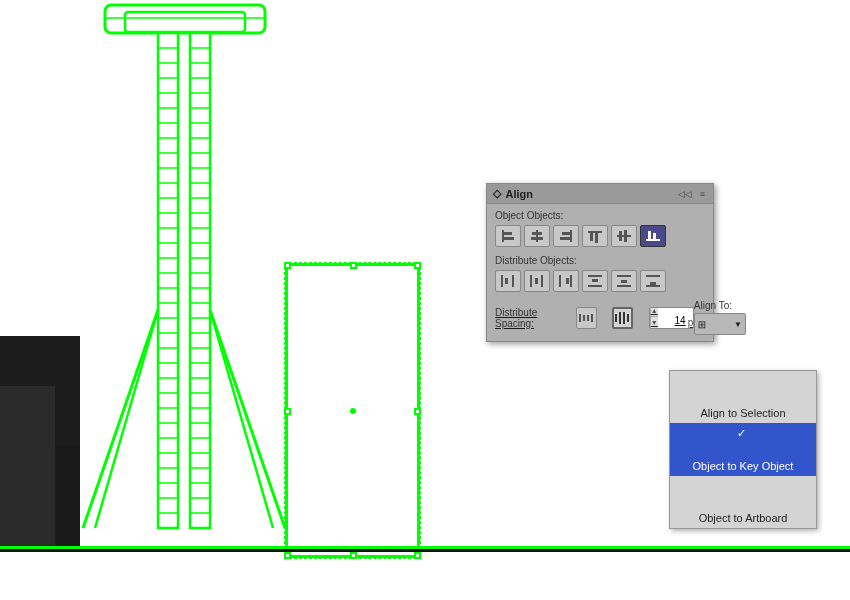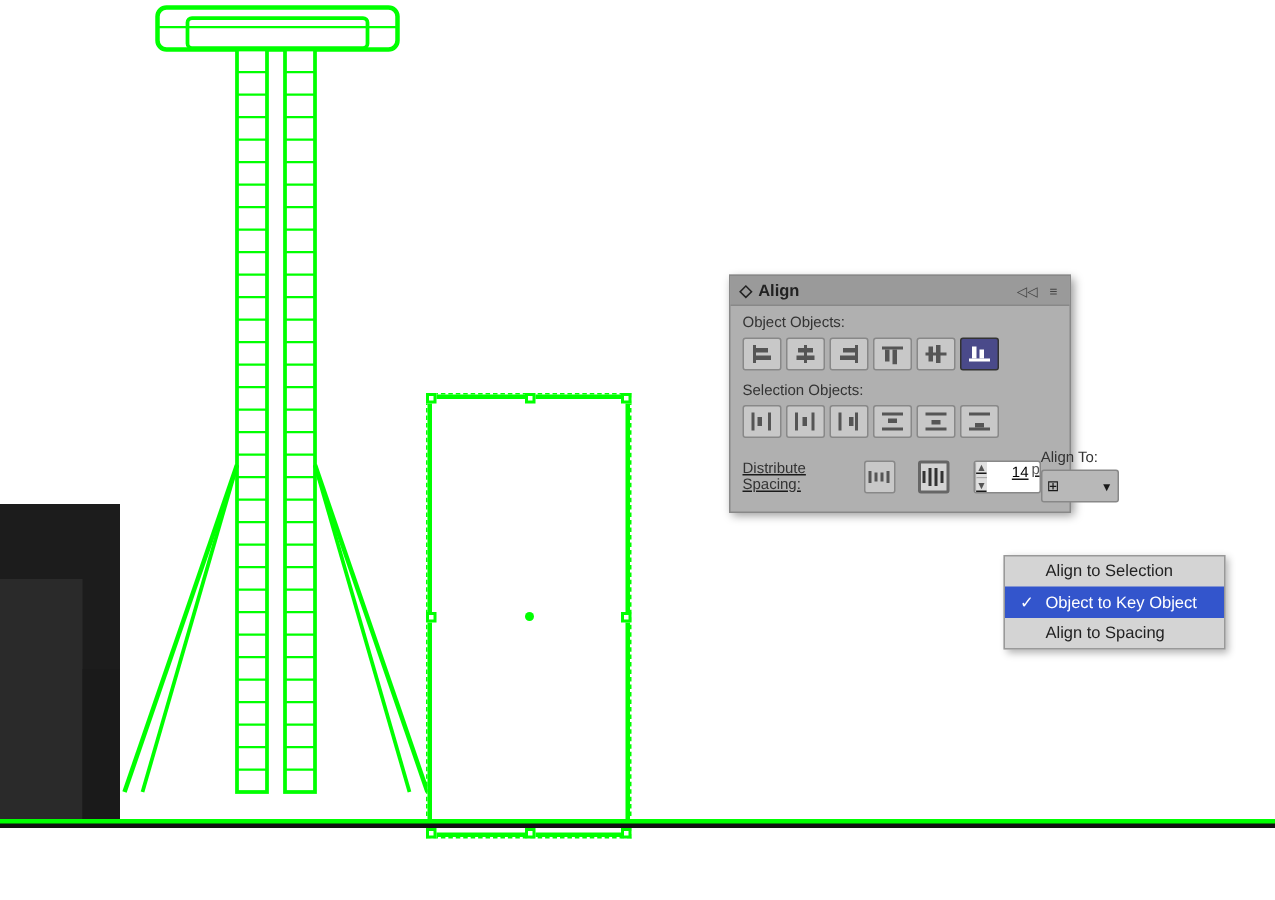--- a/index.html
+++ b/index.html
@@ -188,21 +188,21 @@
       display: flex;
       align-items: center;
       justify-content: space-between;
       padding: 0 3px;
       cursor: pointer;
       font-size: 10px;
     }
 
     .px-input-wrap {
       display: flex;
-      align-items: flex-start;
+      align-items: flex-end;
       height: 22px;
       border: 1px solid #888;
       border-radius: 2px;
       background: white;
       overflow: hidden;
     }
     .px-input {
       width: 30px;
       border: none;
       outline: none;
@@ -246,21 +246,22 @@
       box-shadow: 2px 2px 5px rgba(0,0,0,0.3);
       z-index: 200;
       font-size: 11px;
     }
     .menu-item {
       padding: 4px 10px;
       cursor: pointer;
       color: #222;
       display: flex;
       align-items: center;
-      gap: 5px;
+      gap: 20px;
+      flex-direction: column;
     }
     .menu-item:hover, .menu-item.selected {
       background: #3355cc;
       color: white;
     }
     .menu-item.selected {
       background: #3355cc;
       color: white;
     }
     .check-mark {
@@ -433,21 +434,21 @@
 
         <div class="align-btn active" title="Align Bottom Edges">
           <svg width="16" height="14" viewBox="0 0 16 14">
               <rect x="1" y="10" width="14" height="2" fill="white"></rect>
               <rect x="3" y="2" width="3" height="8" fill="white"></rect>
               <rect x="8" y="4" width="3" height="6" fill="white"></rect>
             </svg>
         </div>
       </div>
 
-      <div class="section-label">Selection Objects:</div>
+      <div class="section-label">Distribute Objects:</div>
       <div class="icon-row">
         <div class="align-btn">
           <svg width="16" height="14" viewBox="0 0 16 14">
               <rect x="1" y="1" width="2" height="12" fill="#555"></rect>
               <rect x="12" y="1" width="2" height="12" fill="#555"></rect>
               <rect x="5" y="4" width="3" height="6" fill="#555"></rect>
             </svg>
         </div>
         <div class="align-btn">
           <svg width="16" height="14" viewBox="0 0 16 14">
@@ -530,17 +531,17 @@
     <div class="menu-item">
       <span class="check-mark">&nbsp;</span>
       <span>Align to Selection</span>
     </div>
     <div class="menu-item selected">
       <span class="check-mark">✓</span>
       <span>Object to Key Object</span>
     </div>
     <div class="menu-item">
       <span class="check-mark">&nbsp;</span>
-      <span>Align to Spacing</span>
+      <span>Object to Artboard</span>
     </div>
   </div>
 
 </div>
 
 </body></html>

